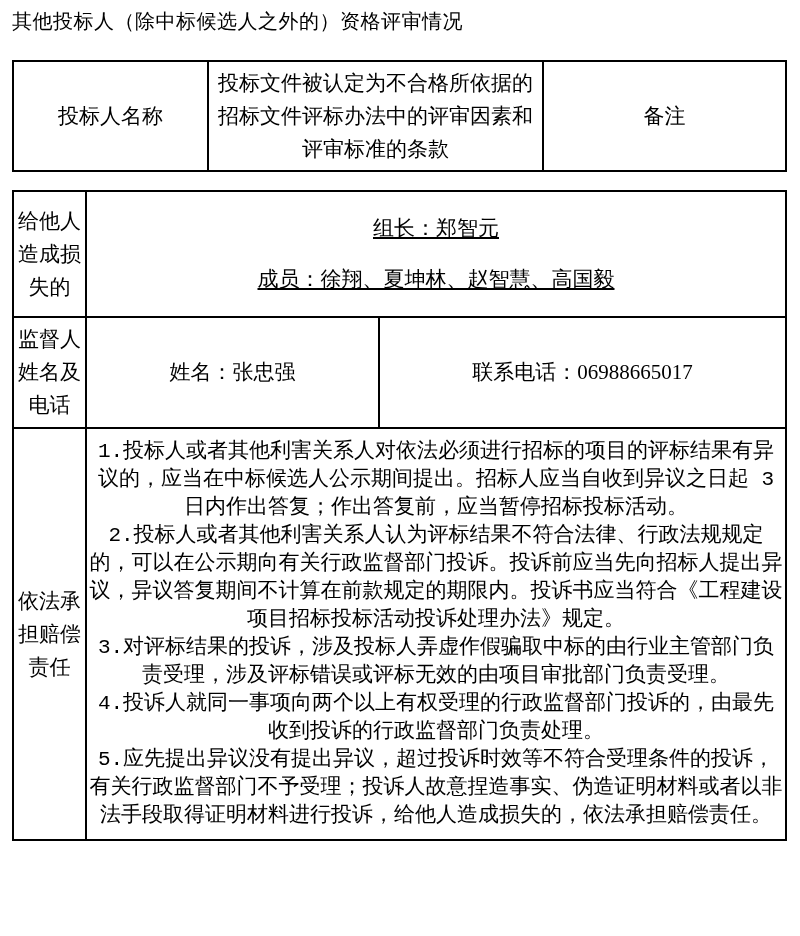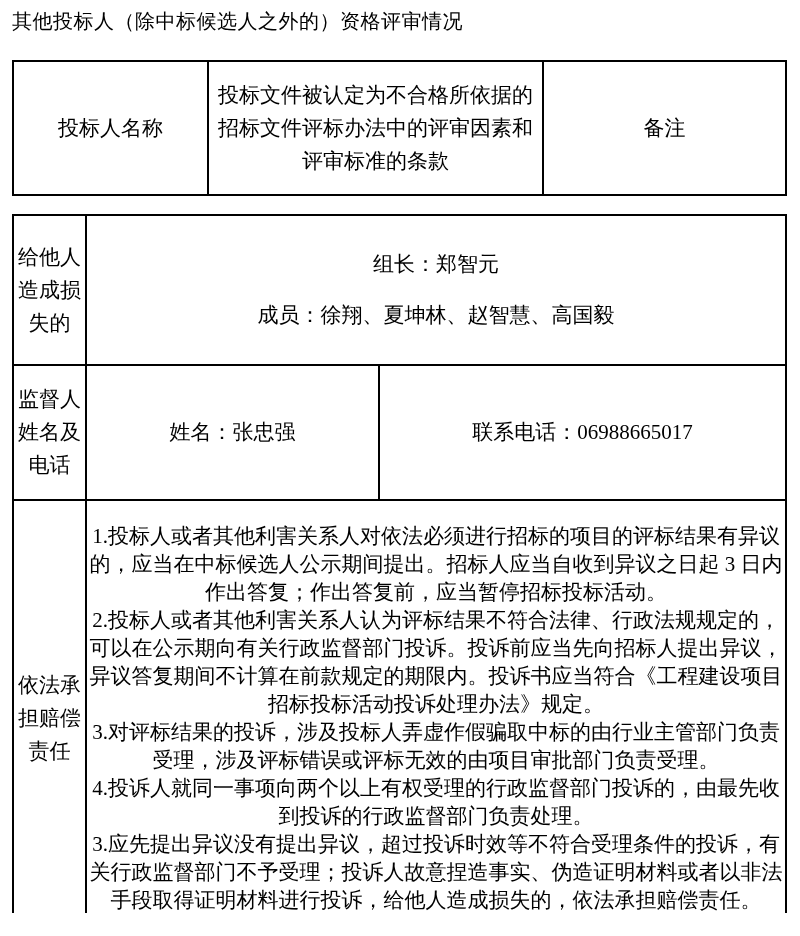--- a/index.html
+++ b/index.html
@@ -17,35 +17,35 @@
     letter-spacing:0.5px; line-height:26px;
   }
   table.tbl {
     border-collapse:collapse; table-layout:fixed;
     width:773px;
   }
   table.tbl td {
     border:2px solid #000000;
     text-align:center; vertical-align:middle;
     font-size:21px; line-height:33px;
-    padding:14px 1px;
+    padding:2px 1px;
     word-break:break-all;
     overflow:hidden;
   }
   .tbl1 { margin-bottom:18px; }
   .tbl1 .header-row td { height:104px; }
   .tbl1 .data-row td { height:80px; }
   td.left-cell { text-align:left; }
   td.label-cell { padding:2px 3px; }
   .tbl2 .row-committee td { height:106px; }
   .tbl2 .row-supervisor td { height:105px;border-radius:19px; }
   .tbl2 .row-notice td { height:406px; }
-  td.committee-cell p { margin:18px 0; }
+  td.committee-cell p { margin:18px 0;text-decoration:underline; }
   td.notice-cell { font-size:20px; padding:4px 3px; }
-  td.notice-cell p { margin:0; line-height:28px; }
+  td.notice-cell p { margin:0; line-height:28px;font-family:Liberation Mono, monospace; }
 </style>
 </head>
 <body>
 
 <div class="page">
 
   <h1 class="title">其他投标人（除中标候选人之外的）资格评审情况</h1>
 
   <table class="tbl tbl1">
     <colgroup>
@@ -81,19 +81,19 @@
         <td>姓名：张忠强</td>
         <td>联系电话：06988665017</td>
       </tr>
       <tr class="row-notice">
         <td class="label-cell">依法承担赔偿责任</td>
         <td class="notice-cell" colspan="2">
           <p>1.投标人或者其他利害关系人对依法必须进行招标的项目的评标结果有异议的，应当在中标候选人公示期间提出。招标人应当自收到异议之日起 3 日内作出答复；作出答复前，应当暂停招标投标活动。</p>
           <p>2.投标人或者其他利害关系人认为评标结果不符合法律、行政法规规定的，可以在公示期向有关行政监督部门投诉。投诉前应当先向招标人提出异议，异议答复期间不计算在前款规定的期限内。投诉书应当符合《工程建设项目招标投标活动投诉处理办法》规定。</p>
           <p>3.对评标结果的投诉，涉及投标人弄虚作假骗取中标的由行业主管部门负责受理，涉及评标错误或评标无效的由项目审批部门负责受理。</p>
           <p>4.投诉人就同一事项向两个以上有权受理的行政监督部门投诉的，由最先收到投诉的行政监督部门负责处理。</p>
-          <p>3.应先提出异议没有提出异议，超过投诉时效等不符合受理条件的投诉，有关行政监督部门不予受理；投诉人故意捏造事实、伪造证明材料或者以非法手段取得证明材料进行投诉，给他人造成损失的，依法承担赔偿责任。</p>
+          <p>5.应先提出异议没有提出异议，超过投诉时效等不符合受理条件的投诉，有关行政监督部门不予受理；投诉人故意捏造事实、伪造证明材料或者以非法手段取得证明材料进行投诉，给他人造成损失的，依法承担赔偿责任。</p>
         </td>
       </tr>
     </tbody>
   </table>
 
 </div>
 
 </body></html>

